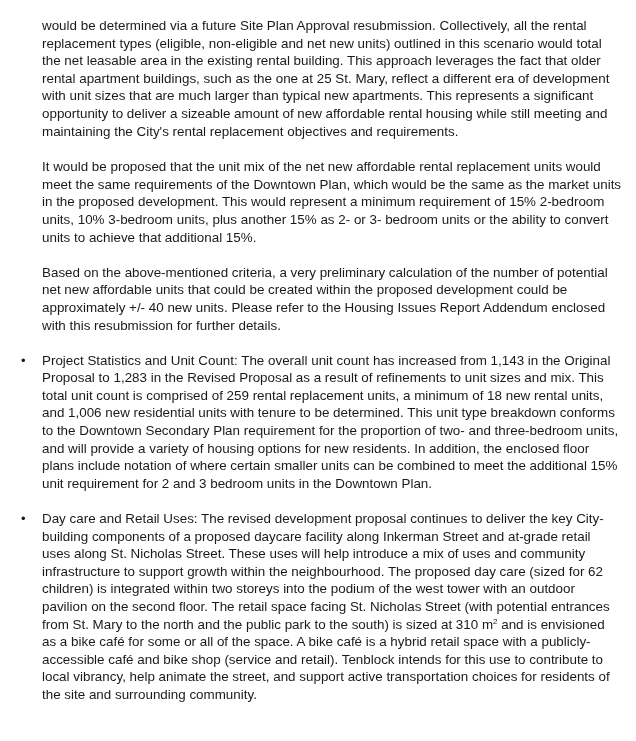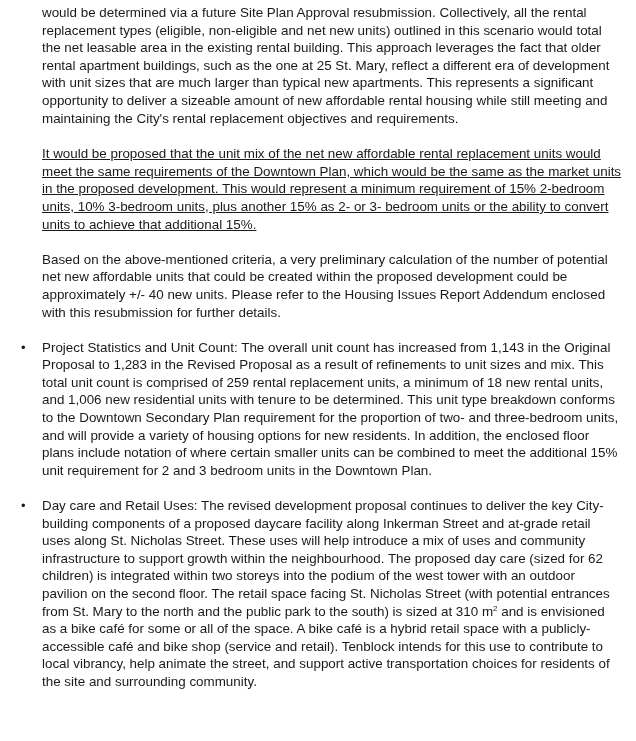--- a/index.html
+++ b/index.html
@@ -1,26 +1,26 @@
 <!DOCTYPE html>
 <html><head>
 <meta charset="utf-8">
 <style>
   html, body { margin: 0; padding: 0; background: #ffffff; }
   body { width: 636px; height: 741px; overflow: hidden; position: relative;
          font-family: "Liberation Sans", sans-serif; font-size: 13.4px; color: #1a1a1a; line-height: 17.6px; }
-  .page { position: absolute; left: 42px; top: 4px; width: 580px; }
+  .page { position: absolute; left: 42px; top: 17px; width: 580px; }
   p { margin: 0; }
   .para { margin-bottom: 17.6px; }
   .bullet { position: relative; margin-bottom: 17.6px; }
   .bullet-dot { position: absolute; left: -21px; top: 0; font-size: 13px; }
   .bullet-title { font-weight: normal; }
   sup { font-size: 8px; line-height: 0; vertical-align: 5px; }
   #p1 { margin-bottom: 18px; }
-  #p2 { margin-bottom: 17.6px; text-decoration: underline; }
+  #p2 { margin-bottom: 17.6px; }
   #p3 { margin-bottom: 17.6px; }
   #b1 { margin-top: 1px; }
 </style>
 </head>
 <body>
 
 <div class="page">
   <p id="p1" class="para">would be determined via a future Site Plan Approval resubmission. Collectively, all the rental replacement types (eligible, non-eligible and net new units) outlined in this scenario would total the net leasable area in the existing rental building. This approach leverages the fact that older rental apartment buildings, such as the one at 25 St. Mary, reflect a different era of development with unit sizes that are much larger than typical new apartments. This represents a significant opportunity to deliver a sizeable amount of new affordable rental housing while still meeting and maintaining the City's rental replacement objectives and requirements.</p>
   <p id="p2" class="para">It would be proposed that the unit mix of the net new affordable rental replacement units would meet the same requirements of the Downtown Plan, which would be the same as the market units in the proposed development. This would represent a minimum requirement of 15% 2-bedroom units, 10% 3-bedroom units, plus another 15% as 2- or 3- bedroom units or the ability to convert units to achieve that additional 15%.</p>
   <p id="p3" class="para">Based on the above-mentioned criteria, a very preliminary calculation of the number of potential net new affordable units that could be created within the proposed development could be approximately +/- 40 new units. Please refer to the Housing Issues Report Addendum enclosed with this resubmission for further details.</p>

